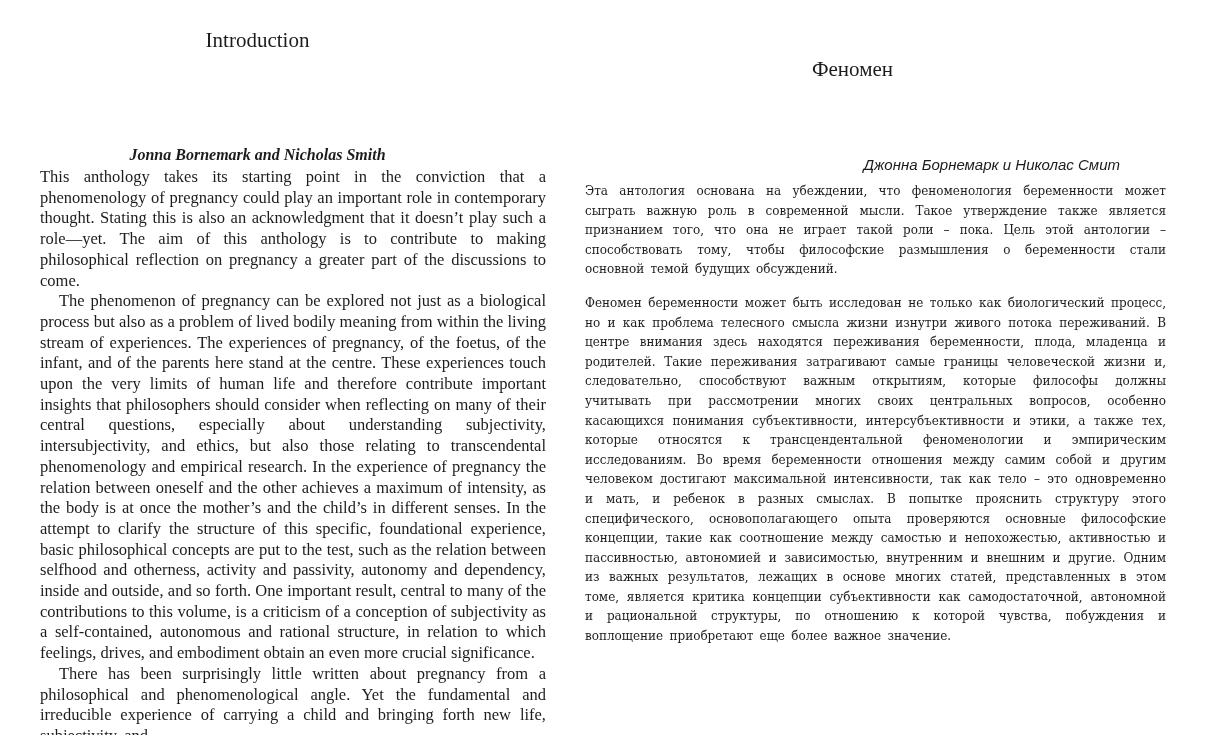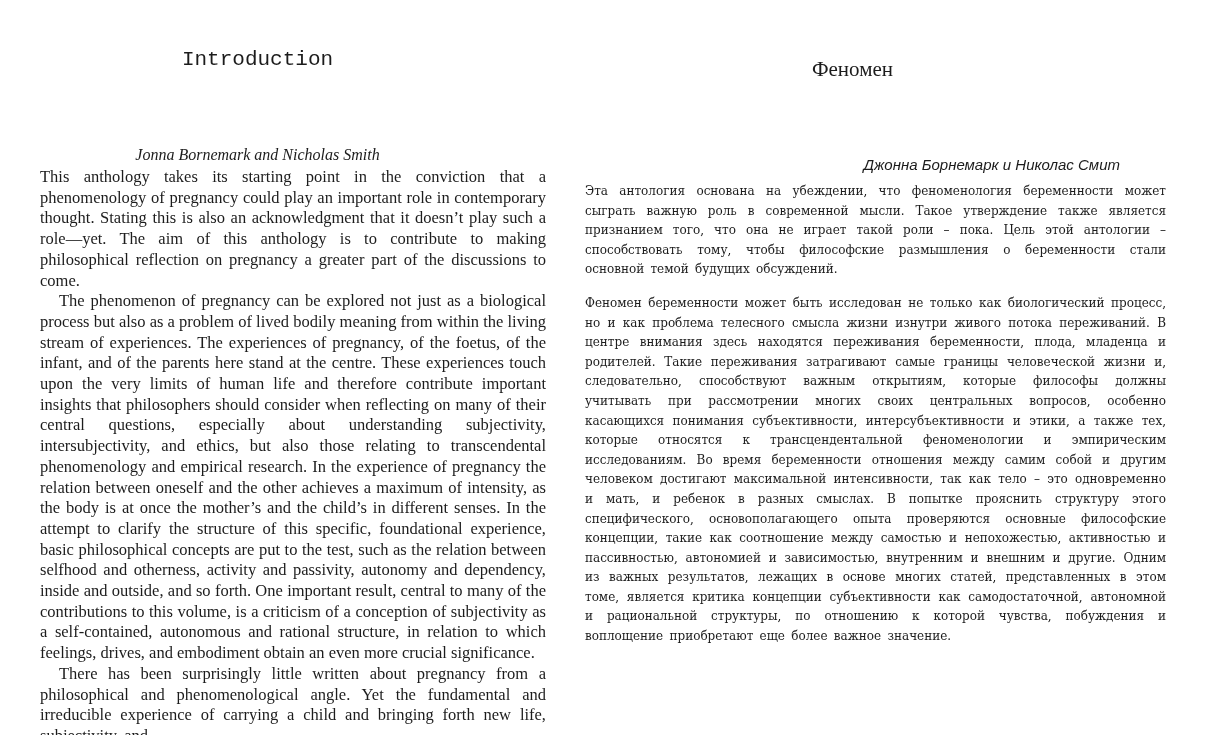--- a/index.html
+++ b/index.html
@@ -24,31 +24,31 @@
 
   .doc-title {
     position: absolute;
     width: 100%;
     text-align: center;
     font-size: 21px;
     font-weight: normal;
     margin: 0;
     white-space: nowrap;
   }
-  .title-en { top: 48px; font-family: Liberation Mono, monospace; }
+  .title-en { top: 28px; }
   .title-ru { top: 57px; }
 
   .byline {
     position: absolute;
     width: 100%;
     text-align: center;
     font-style: italic;
     white-space: nowrap;
   }
-  .byline-en { top: 146px; font-size: 16px; font-family: "Liberation Serif", serif; }
+  .byline-en { top: 146px; font-size: 16px; font-family: "Liberation Serif", serif; font-weight: bold; }
   .byline-ru { top: 156px; font-size: 15px; font-family: "Liberation Sans", sans-serif; text-align: right; }
 
   .body-text {
     position: absolute;
     left: 0;
     right: 0;
     overflow: hidden;
     text-align: justify;
   }
   .body-en {

